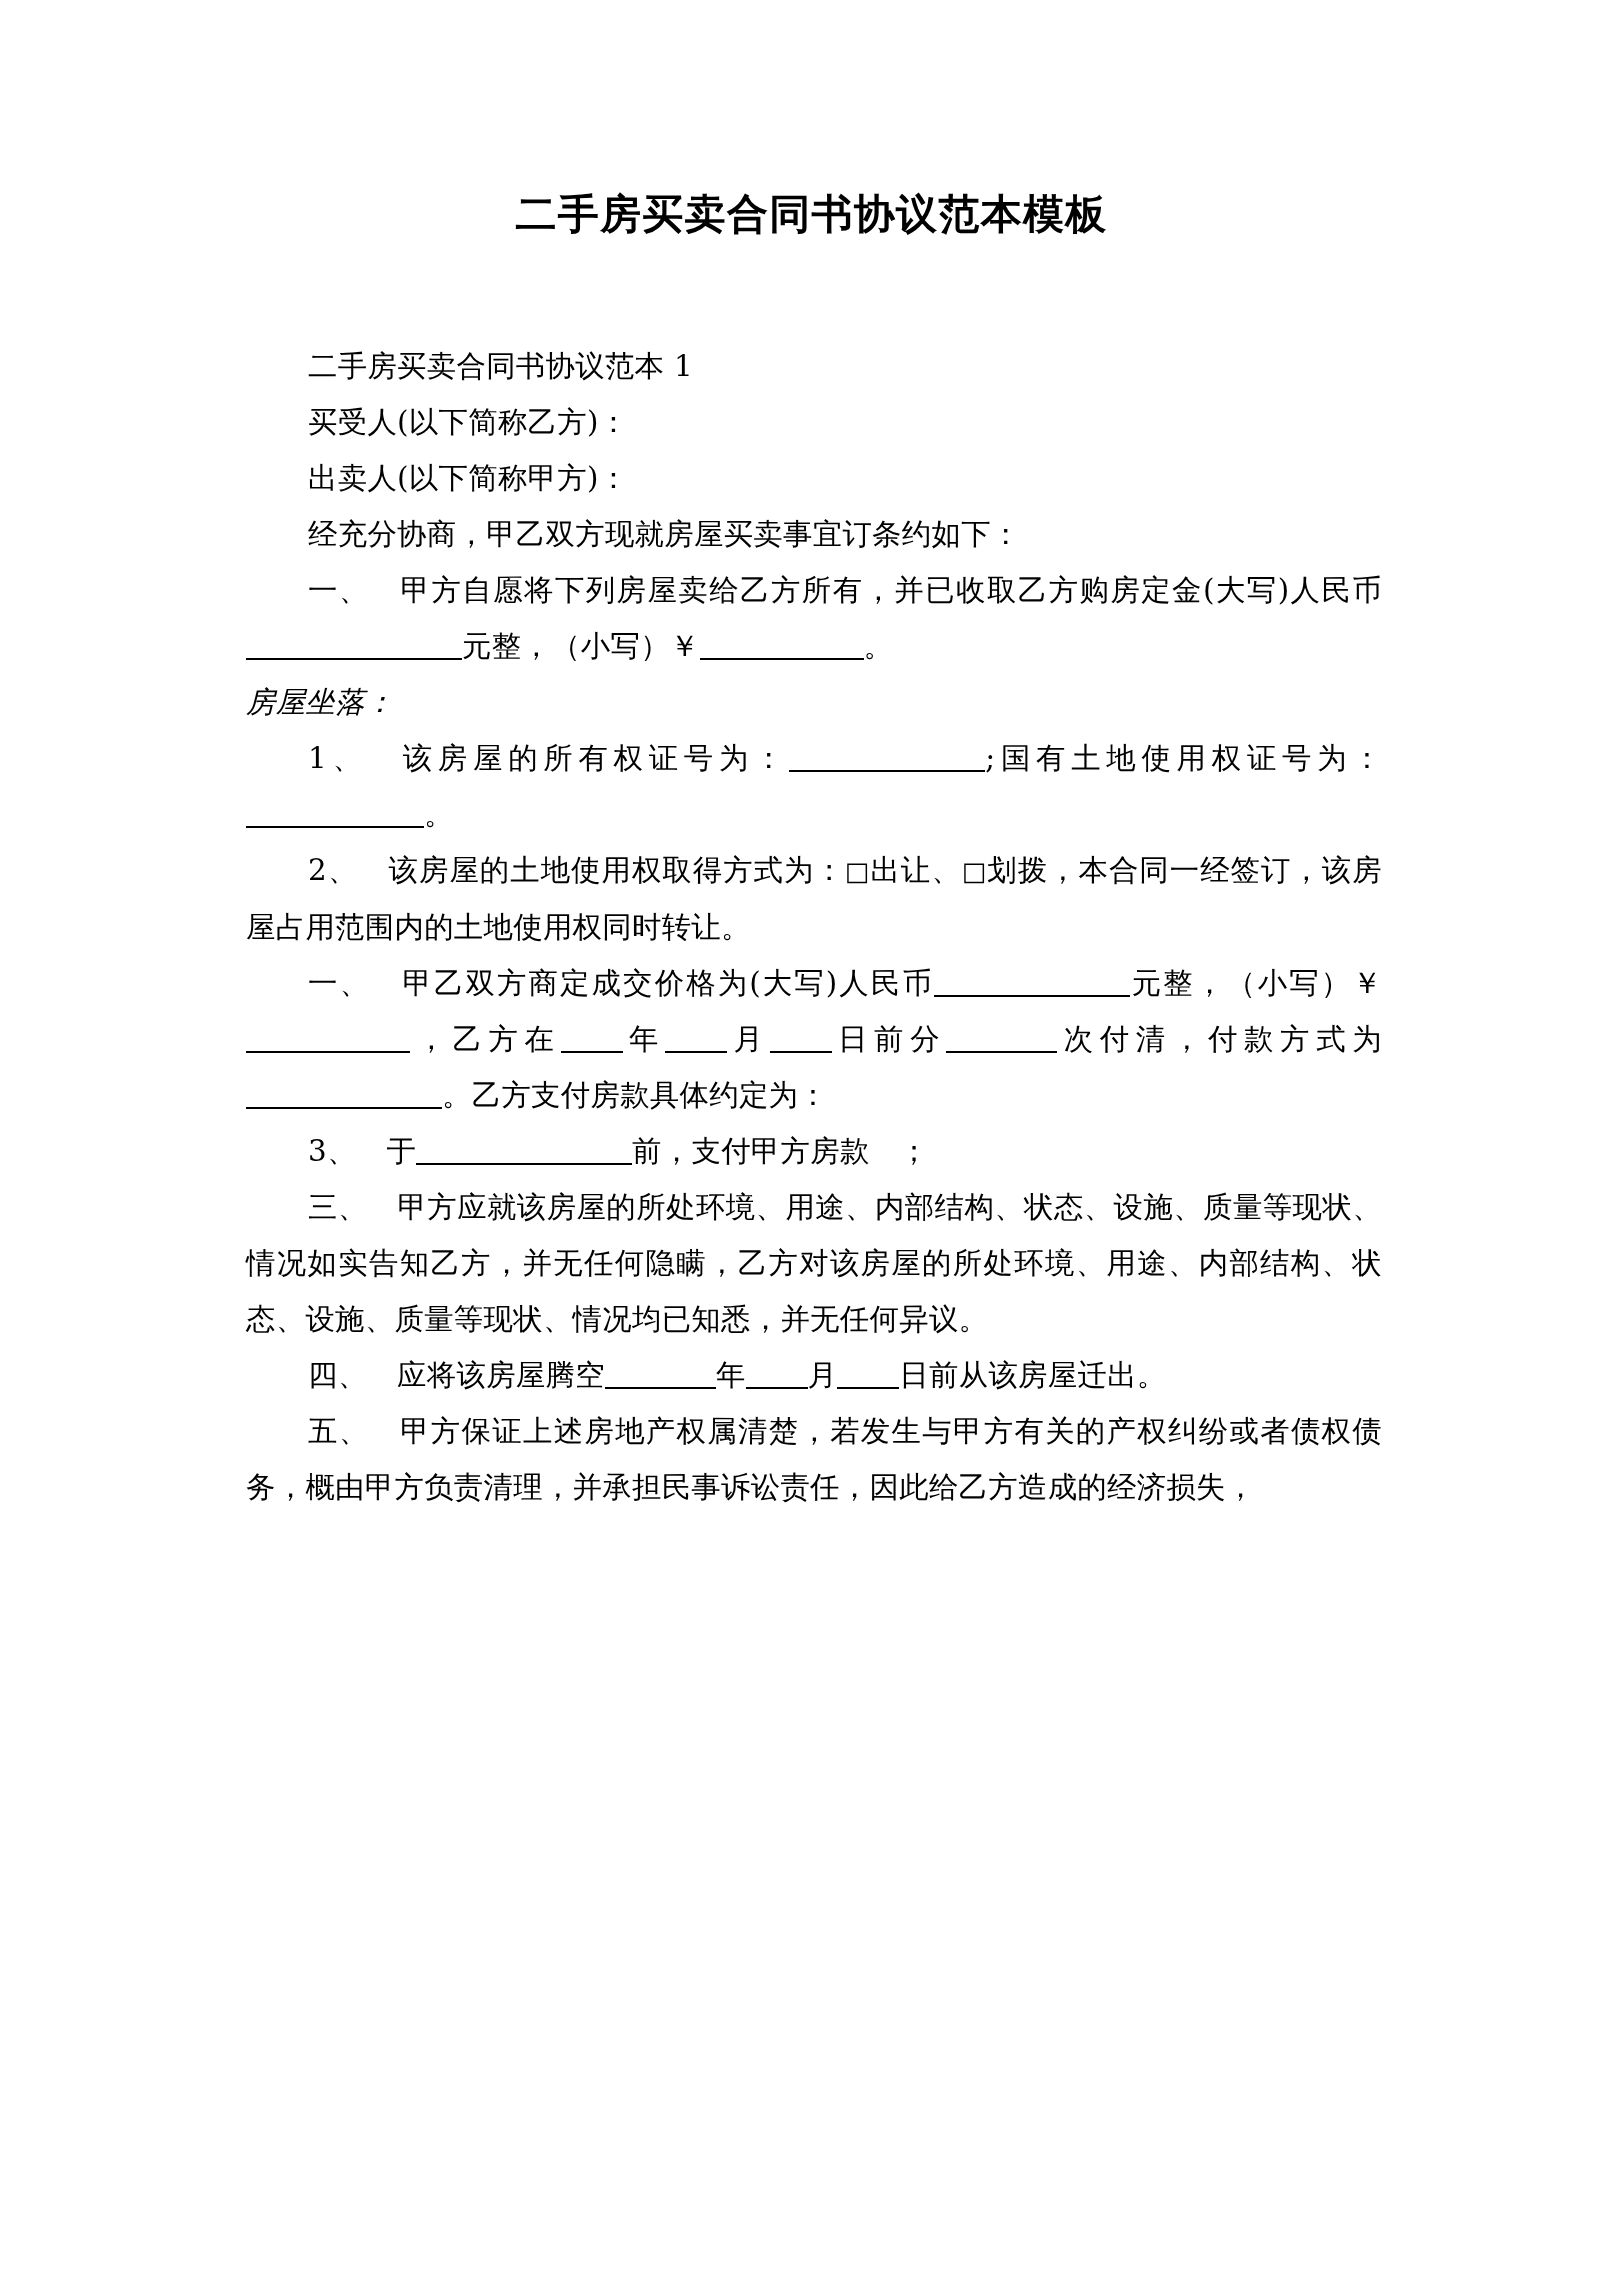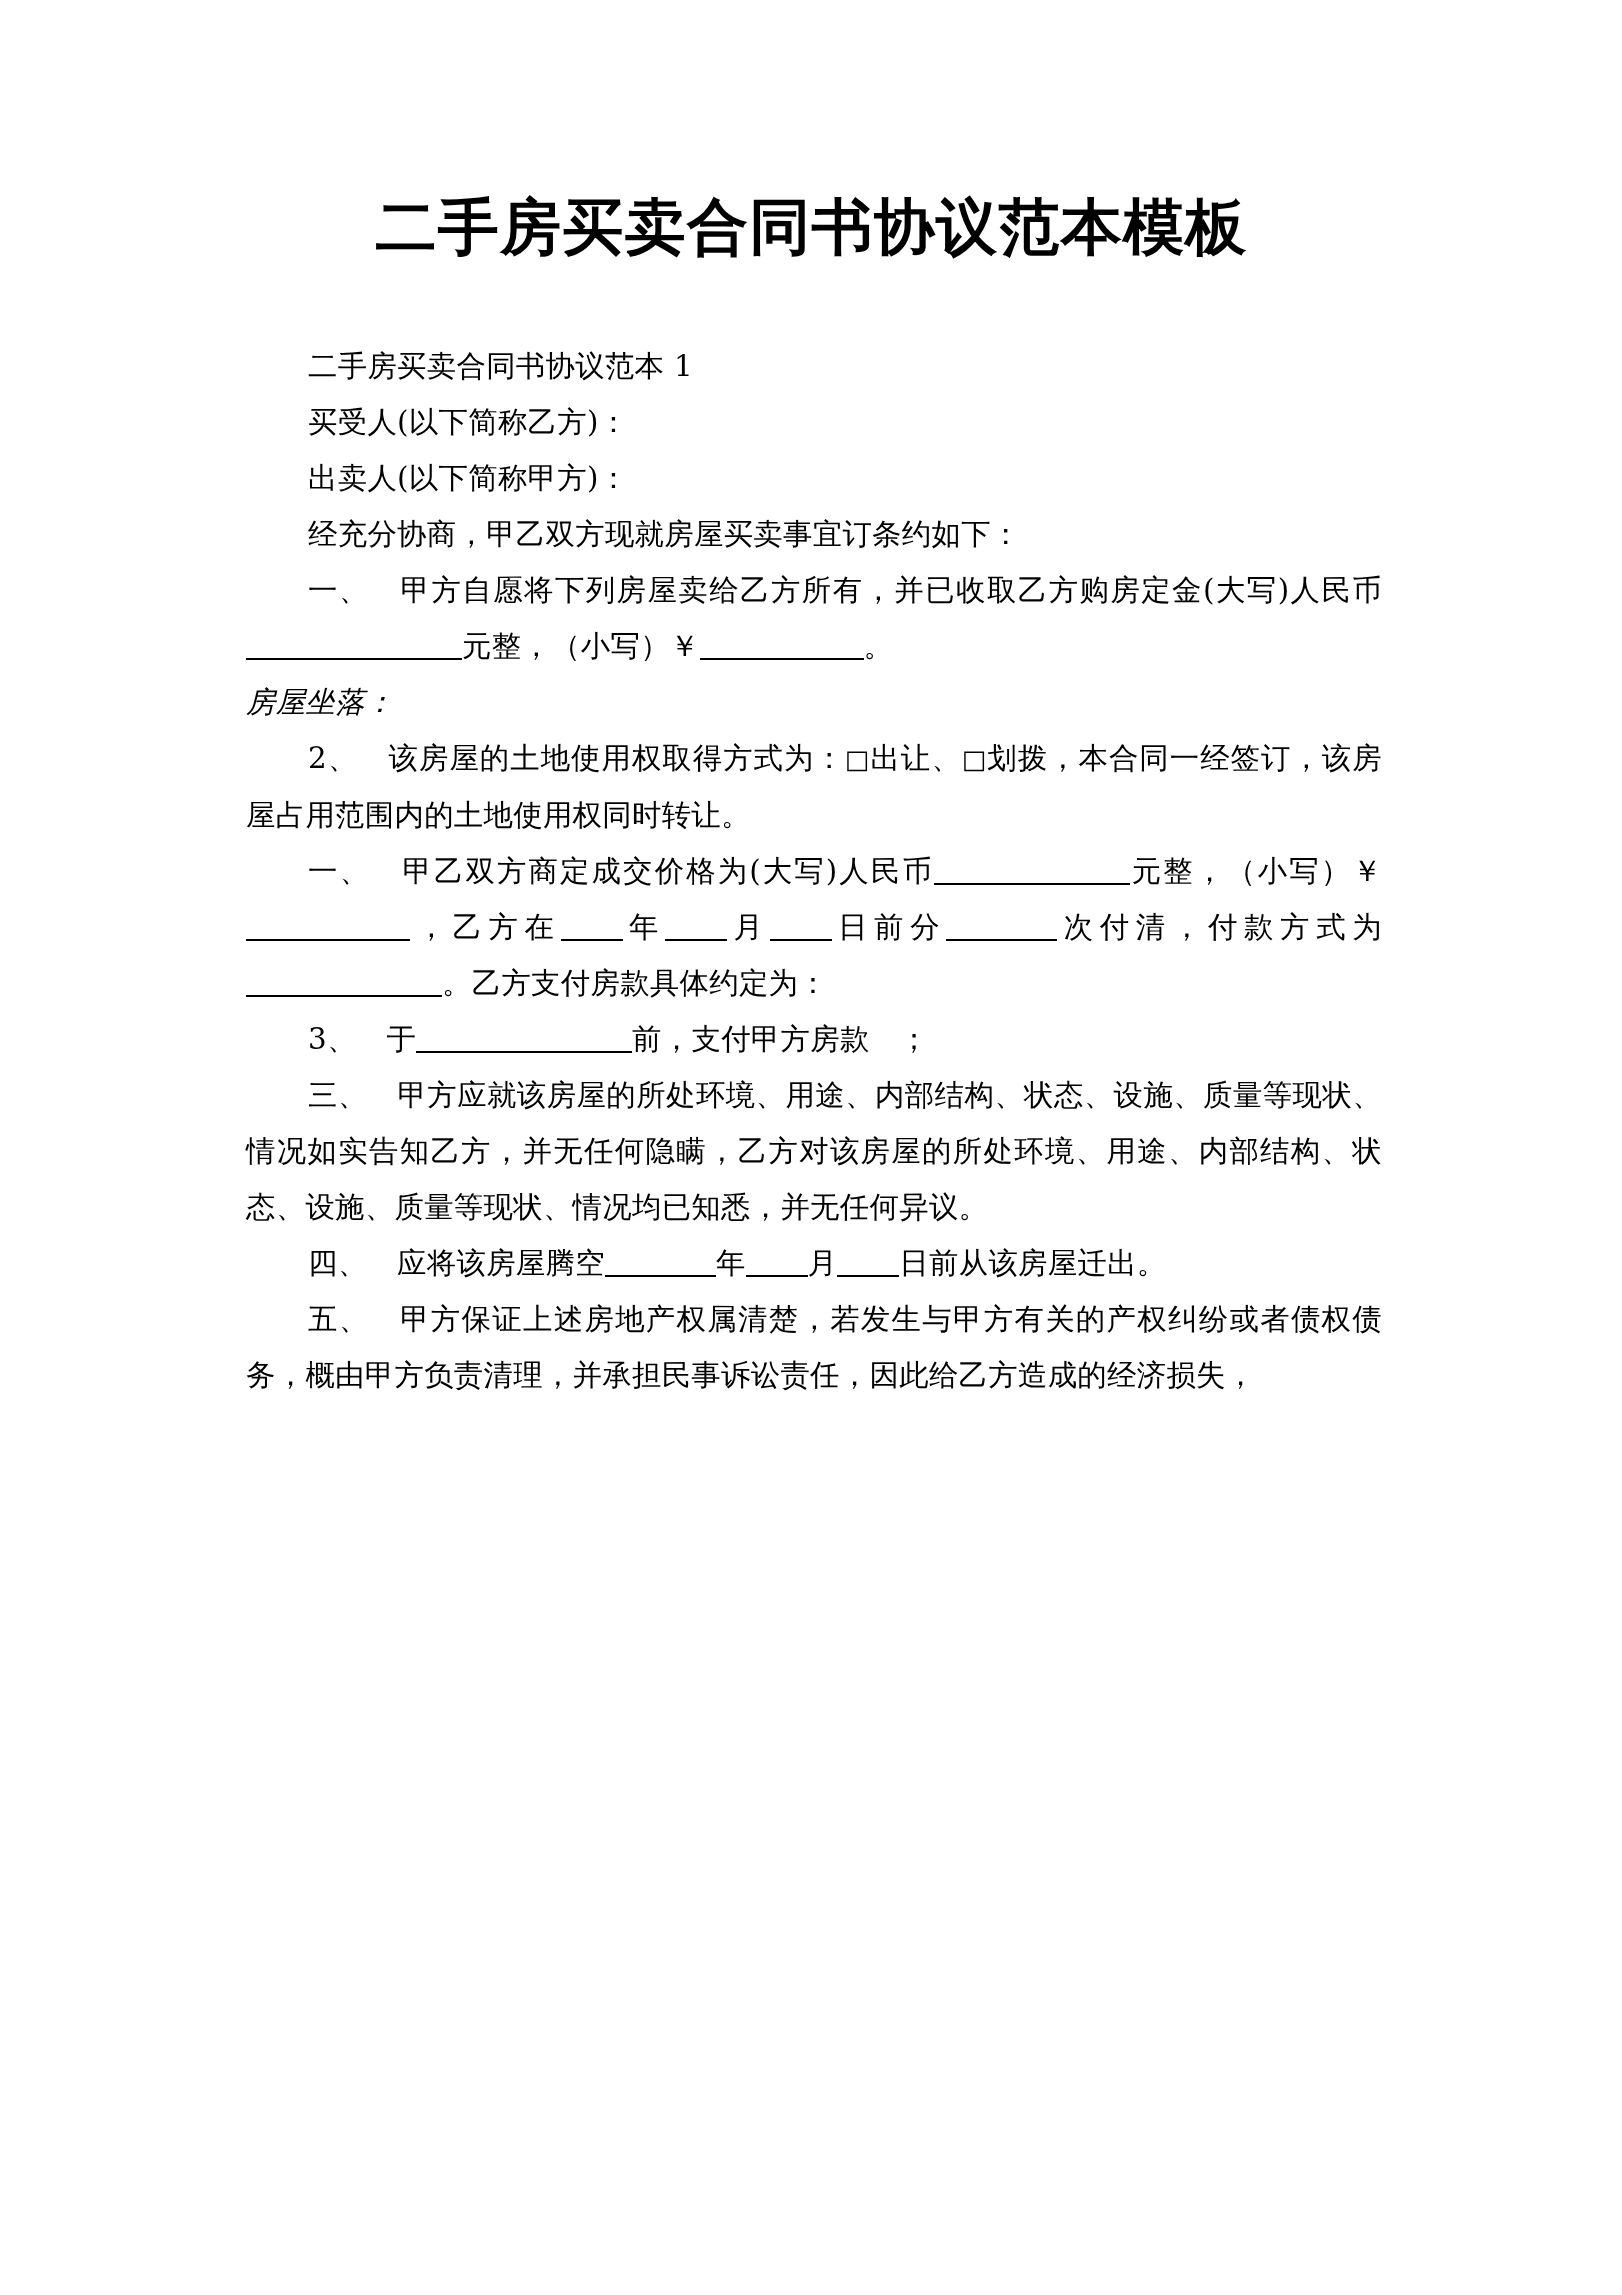--- a/index.html
+++ b/index.html
@@ -20,21 +20,21 @@
     overflow: hidden;
   }
   .doc-title {
     position: absolute;
     left: 0;
     right: 0;
     top: 190px;
     text-align: center;
     font-family: "DejaVu Sans", "Liberation Sans", sans-serif;
     font-weight: 700;
-    font-size: 61px;
+    font-size: 41px;
     letter-spacing: 1.3px;
     line-height: 1.2;
     white-space: nowrap;
   }
   .body-block {
     position: absolute;
     left: 246px;
     top: 338px;
     width: 1136px;
   }
@@ -99,20 +99,23 @@
 
     <p class="para indent">
       <span>一、　甲方自愿将下列房屋卖给乙方所有，并已收取乙方购房定金(大写)人民币</span><span class="blank b-xxl"></span><span>元整，（小写）￥</span><span class="blank b-lg"></span><span>。</span>
     </p>
 
 
     <p class="para noindent">
       <span>房屋坐落：</span>
     </p>
 
+    <p class="para indent">
+      <span>1、　该房屋的所有权证号为：</span><span class="blank b-xl"></span><span>;国有土地使用权证号为：</span><span class="blank b-huge"></span><span>。</span>
+    </p>
 
     <p class="para indent">
       <span>2、　该房屋的土地使用权取得方式为：</span><span class="chk">□</span><span>出让、</span><span class="chk">□</span><span>划拨，本合同一经签订，该房屋占用范围内的土地使用权同时转让。</span>
     </p>
 
     <p class="para indent">
       <span>一、　甲乙双方商定成交价格为(大写)人民币</span><span class="blank b-xl"></span><span>元整，（小写）￥</span><span class="blank b-lg"></span><span>，乙方在</span><span class="blank b-sm"></span><span>年</span><span class="blank b-sm"></span><span>月</span><span class="blank b-sm"></span><span>日前分</span><span class="blank b-md"></span><span>次付清，付款方式为</span><span class="blank b-xl"></span><span>。乙方支付房款具体约定为：</span>
     </p>
 
 

